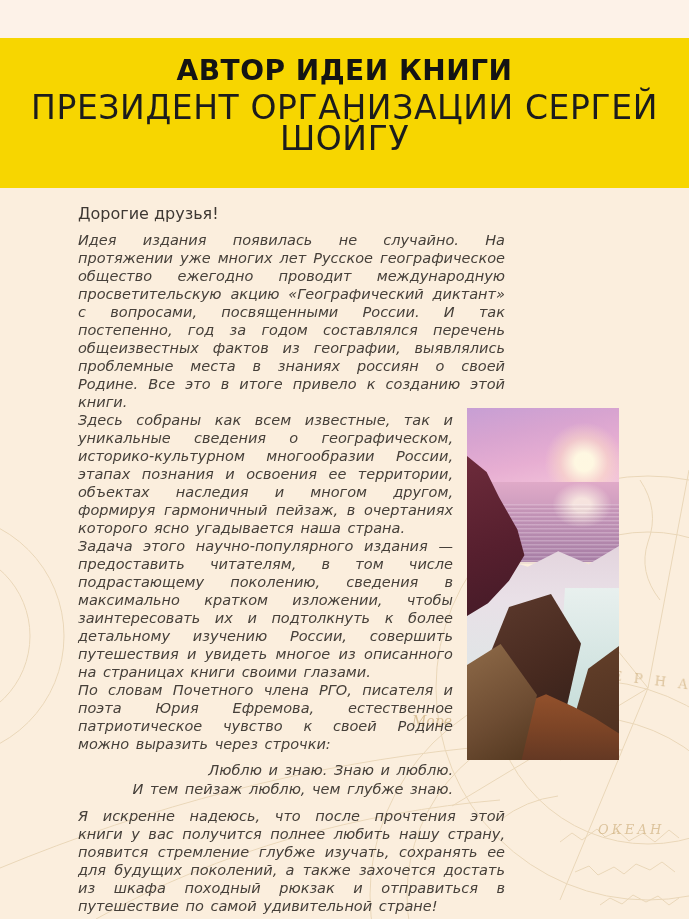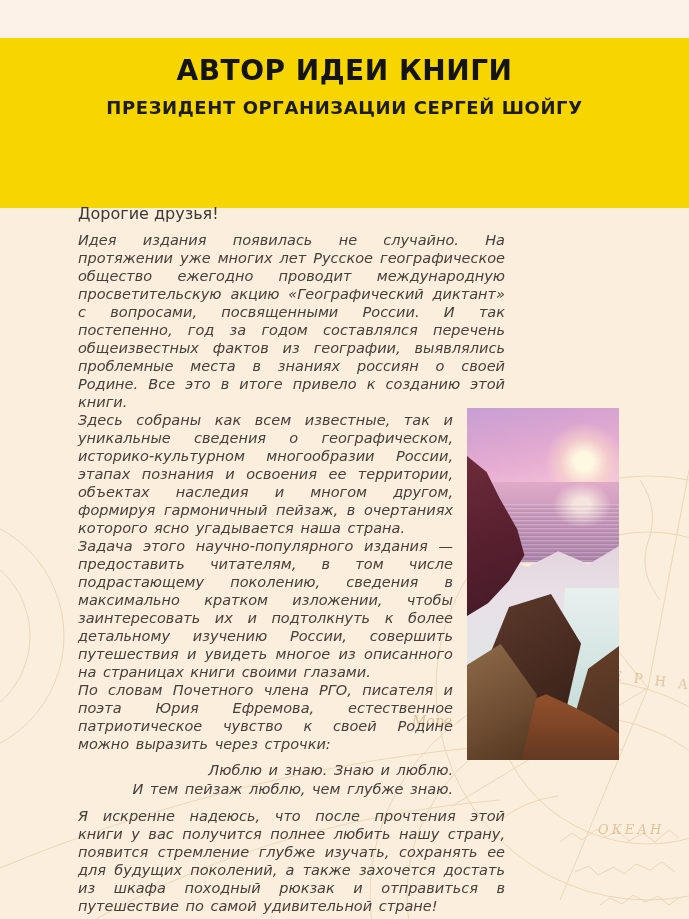--- a/index.html
+++ b/index.html
@@ -1,24 +1,24 @@
 <!DOCTYPE html>
 <html lang="ru"><head>
 <meta charset="utf-8">
 <style>
   html,body{margin:0;padding:0;}
   body{background:#ffffff;font-family:"DejaVu Sans",sans-serif;}
   .page{position:relative;width:689px;height:919px;background:#fbeedd;overflow:hidden;}
 
   .top-strip{position:absolute;left:0;top:0;width:689px;height:38px;background:#fdf2e8;}
 
-  .banner{position:absolute;left:0;top:38px;width:689px;height:170px;background:#f7d600;
+  .banner{position:absolute;left:0;top:38px;width:689px;height:150px;background:#f7d600;
           text-align:center;box-sizing:border-box;padding-top:16px;z-index:2;}
   .title-line{font-weight:bold;font-size:28px;line-height:34px;letter-spacing:.5px;color:#141414;}
-  .subtitle{font-size:18px;line-height:31px;margin-top:4px;letter-spacing:.6px;color:#1c1c1c;font-weight:bold;}
+  .subtitle{font-size:33px;line-height:31px;margin-top:4px;letter-spacing:.6px;color:#1c1c1c;font-weight:normal;}
 
   
   .map-watermark{position:absolute;left:0;top:0;z-index:1;pointer-events:none;}
 
   .content{position:absolute;left:78px;top:204px;width:427px;z-index:3;color:#46403a;}
   .greeting{font-weight:normal;font-size:16px;line-height:20px;margin:0 0 7px 0;color:#3e3833;}
   .text-flow p{margin:0;font-size:14.5px;line-height:18px;text-align:justify;word-spacing:2px;font-style:italic;}
   .photo-spacer{float:right;width:52px;height:352px;margin-top:36px;}
   .quote{margin:8px 0;}
   .quote p{text-align:right;margin:0;font-size:14.5px;line-height:19px;word-spacing:2px;}

